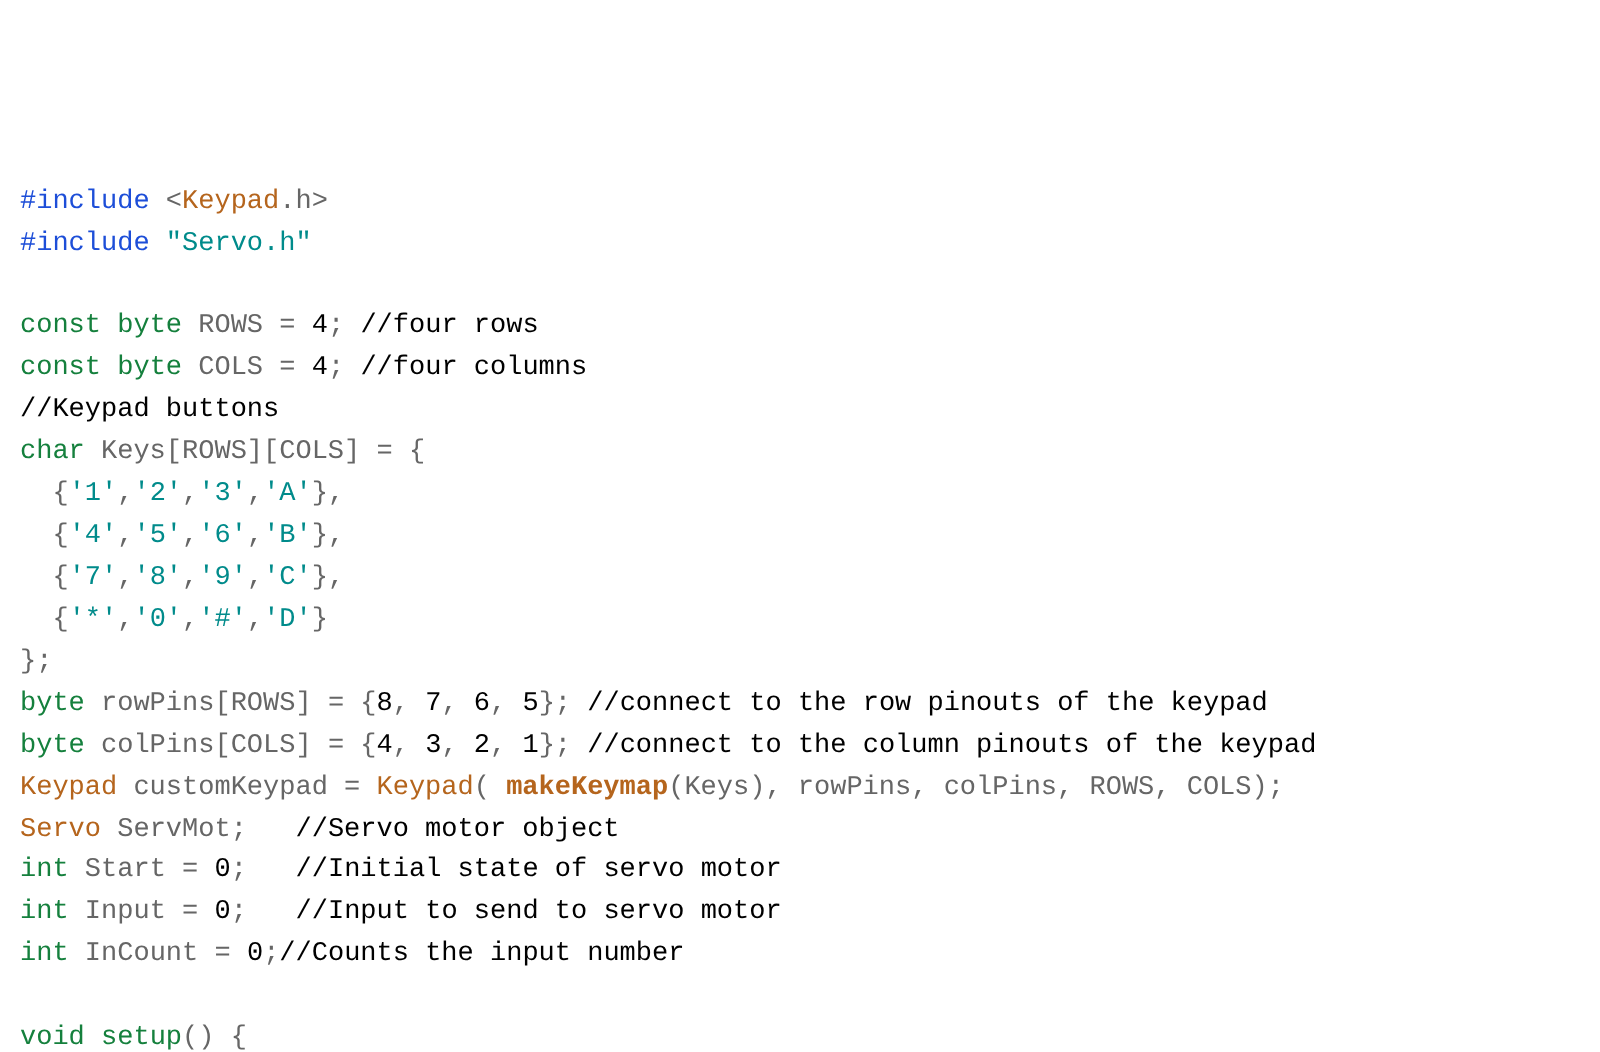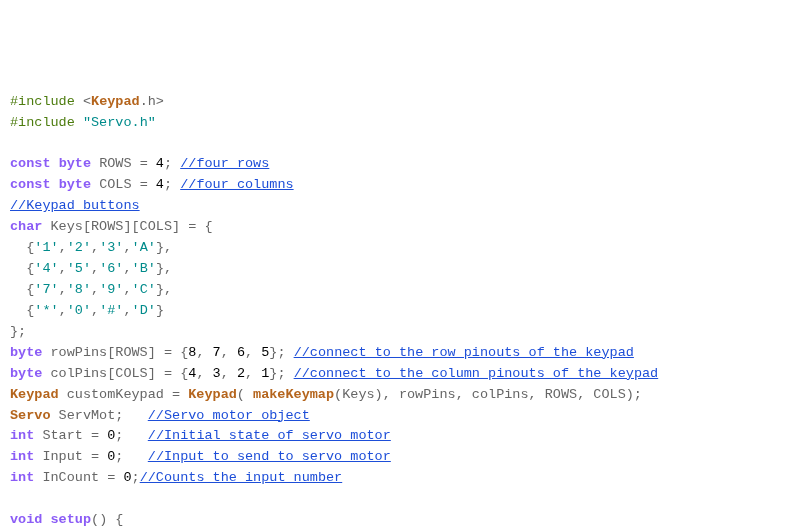--- a/index.html
+++ b/index.html
@@ -6,27 +6,27 @@
     margin: 0;
     padding: 8px 10px;
     font-family: Consolas, "Courier New", monospace;
     font-size: 13.5px;
     line-height: 1.55;
     background: #ffffff;
     color: #666;
     white-space: pre;
   }
   .tok { display:inline; }
-  .preproc   { color: #4d7c0f; }
-  .kw        { color: #8b5cf6; font-weight: bold; }
-  .cls       { color: #b5651d; font-weight: bold; }
+  .preproc   { color: #1d4ed8; }
+  .kw        { color: #15803d; }
+  .cls       { color: #b5651d; font-weight: normal; }
   .ident     { color: #666; }
   .num       { color: #000; }
   .str       { color: #008b8b; }
-  .comment   { color: #1d4ed8; text-decoration: underline; }
+  .comment   { color: #000000; }
   .op        { color: #666; }
   .ltgt      { color: #666; }
   .fn        { color: #b5651d; font-weight: bold; }
   .line { display:block; }
 </style>
 </head>
 <body>
 
 
 

